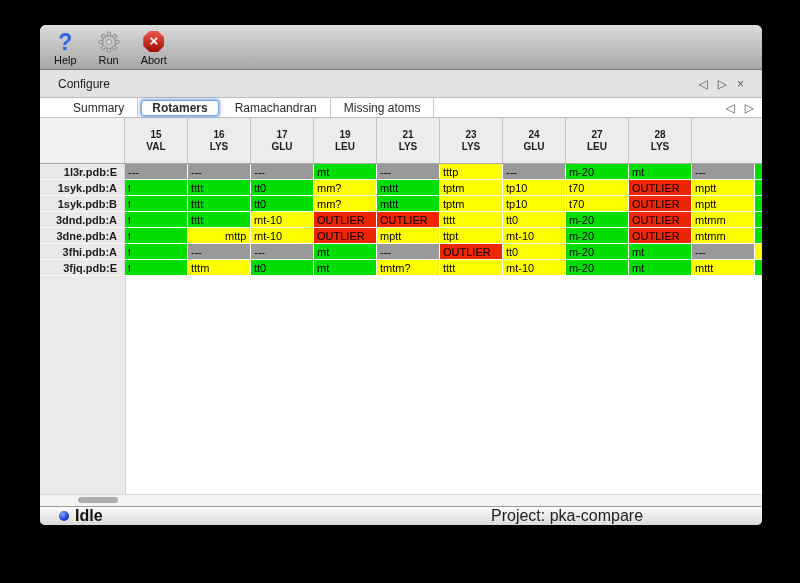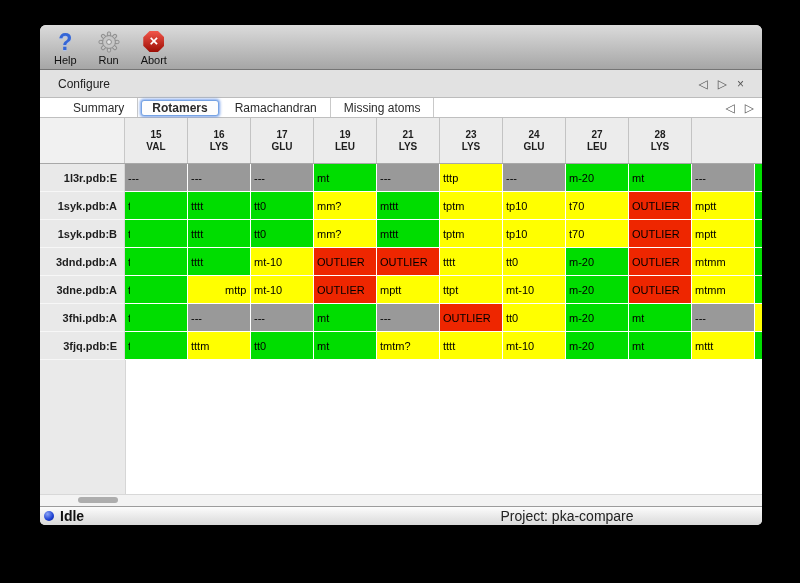--- a/index.html
+++ b/index.html
@@ -40,34 +40,34 @@
     box-shadow:0 0 3px 1px rgba(96,144,232,.85);font-weight:bold;padding:0 10px;}
   
   .table-area{flex:1 1 auto;background:#fff;position:relative;overflow:hidden;}
   .left-strip{position:absolute;left:0;top:0;bottom:0;width:85px;background:#eaeaea;border-right:1px solid #d6d6d6;}
   .thead{display:flex;height:45px;border-bottom:1px solid #a8a8a8;position:relative;}
   .corner{width:85px;flex:0 0 85px;background:#f1f1f1;border-right:1px solid #c8c8c8;box-sizing:border-box;}
   .colhdr{flex:0 0 63px;width:63px;box-sizing:border-box;border-right:1px solid #c3c3c3;background:#ececec;
     display:flex;flex-direction:column;align-items:center;justify-content:center;
     font-size:10px;font-weight:bold;color:#1d1d1d;line-height:12px;}
   .sliverhdr{flex:1;background:#ececec;}
-  .trow{display:flex;height:28px;position:relative;}
+  .trow{display:flex;height:16px;position:relative;}
   .rowhdr{flex:0 0 85px;width:85px;box-sizing:border-box;background:#e9e9e9;border-right:1px solid #d6d6d6;
     border-bottom:1px solid #f7f7f7;font-size:11px;font-weight:bold;color:#1d1d1d;
     display:flex;align-items:center;justify-content:flex-end;padding-right:7px;}
   .cell{flex:0 0 63px;width:63px;box-sizing:border-box;border-right:1px solid #fff;border-bottom:1px solid #fff;
     font-size:11px;color:#000;display:flex;align-items:center;padding-left:3px;overflow:hidden;white-space:nowrap;}
   .cell.clip span{display:inline-block;width:2px;overflow:hidden;}
   .sliver{flex:1;border-bottom:1px solid #fff;}
   
   .hscroll{flex:0 0 11px;background:#f3f3f3;border-top:1px solid #d8d8d8;position:relative;}
   .thumb{position:absolute;left:38px;top:2px;width:40px;height:6px;border-radius:3px;background:#adadad;}
   
   .statusbar{flex:0 0 18px;background:linear-gradient(#fcfcfc,#d9d9d9);border-top:1px solid #9c9c9c;
-    position:relative;display:flex;align-items:center;padding-left:4px;font-size:14px;color:#111;}
+    position:relative;display:flex;align-items:center;padding-left:19px;font-size:16px;color:#111;}
   .sphere{width:10px;height:10px;border-radius:50%;margin-right:6px;
     background:radial-gradient(circle at 35% 30%,#8aa4f6,#1c3fd2 60%,#0a1f86);}
   .status-label{font-weight:bold;}
   .project{position:absolute;left:73%;transform:translateX(-50%);color:#222;text-align:center;}
 </style>
 </head>
 <body>
 
 <div class="window">
 

